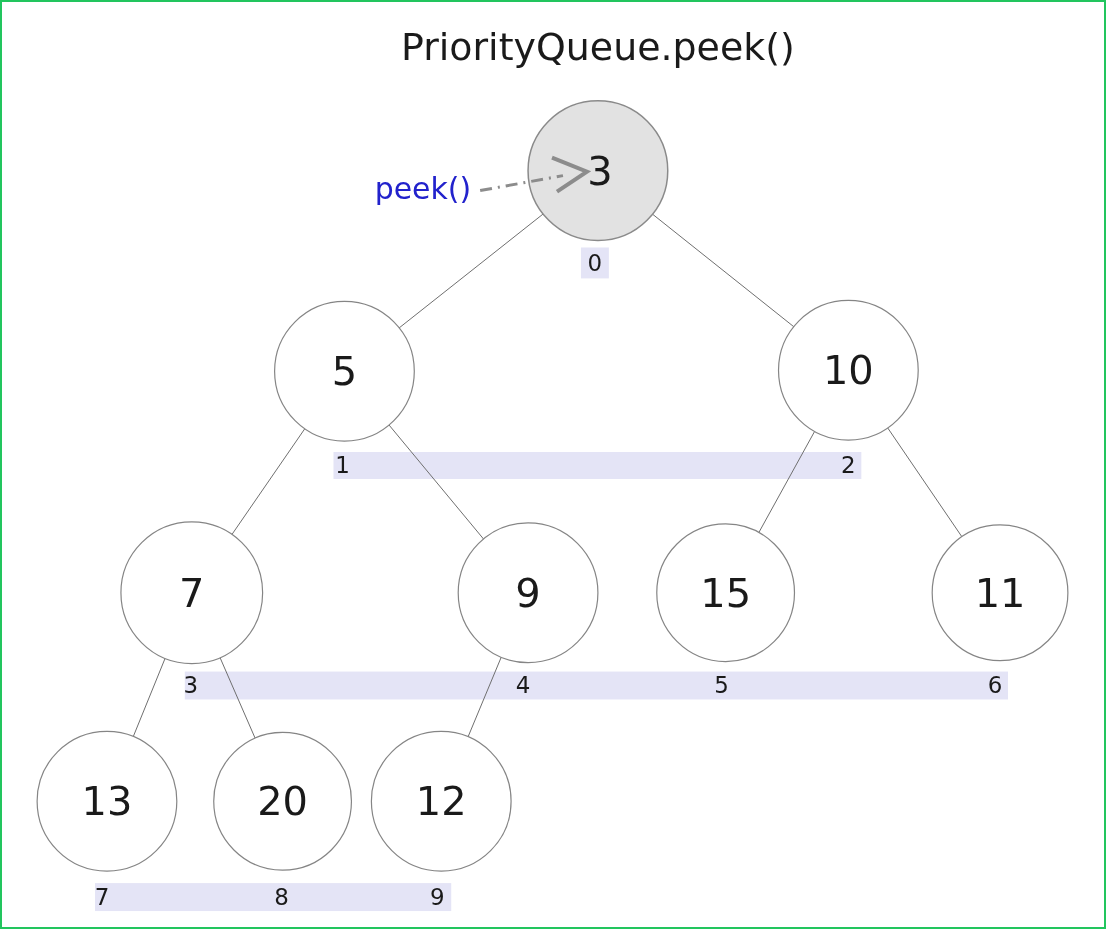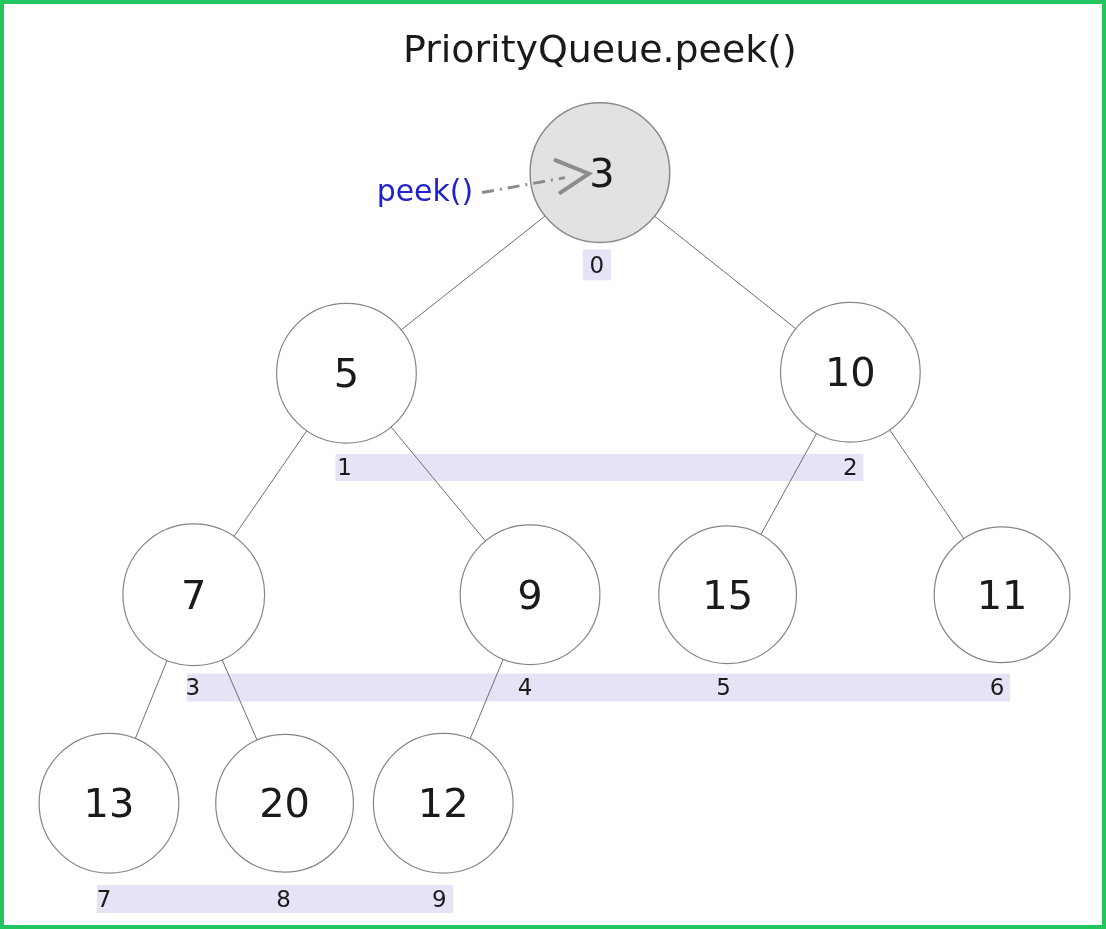--- a/index.html
+++ b/index.html
@@ -6,21 +6,21 @@
     margin: 0;
     padding: 0;
     background: #ffffff;
     font-family: "DejaVu Sans", "Liberation Sans", sans-serif;
   }
   .figure {
     position: relative;
     width: 1106px;
     height: 929px;
     box-sizing: border-box;
-    border: 4px solid #22c55e;
+    border: 2px solid #22c55e;
     background: #ffffff;
     overflow: hidden;
   }
   svg { display: block; }
   text { font-family: "DejaVu Sans", "Liberation Sans", sans-serif; }
   .title-text {
     font-size: 38px;
     fill: #1a1a1a;
   }
   .node-value {

